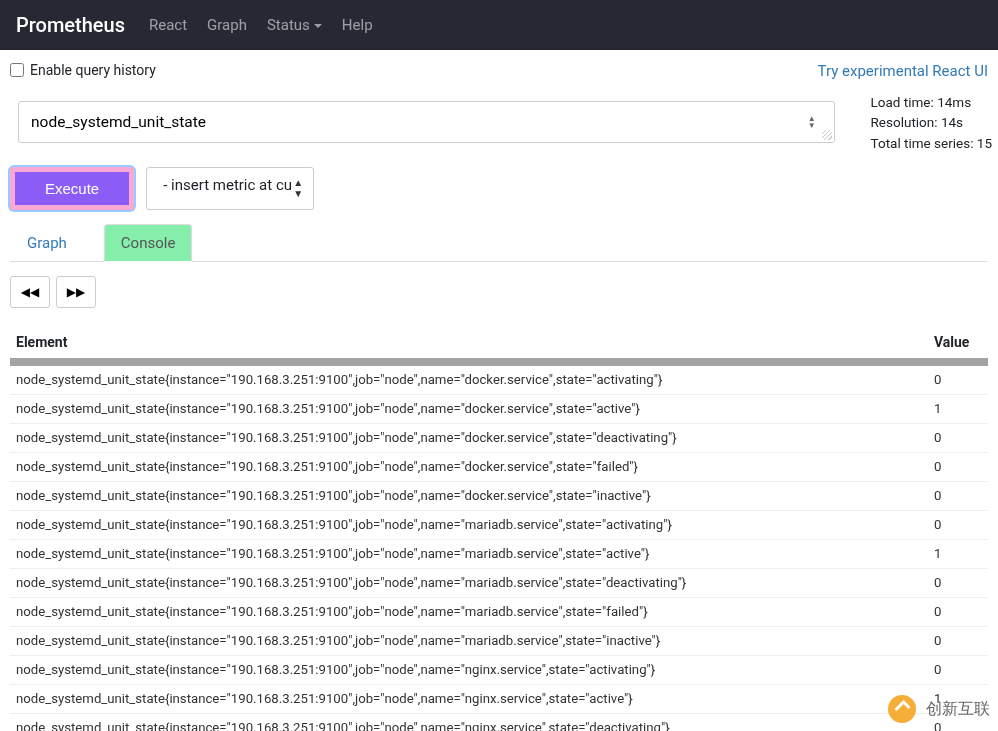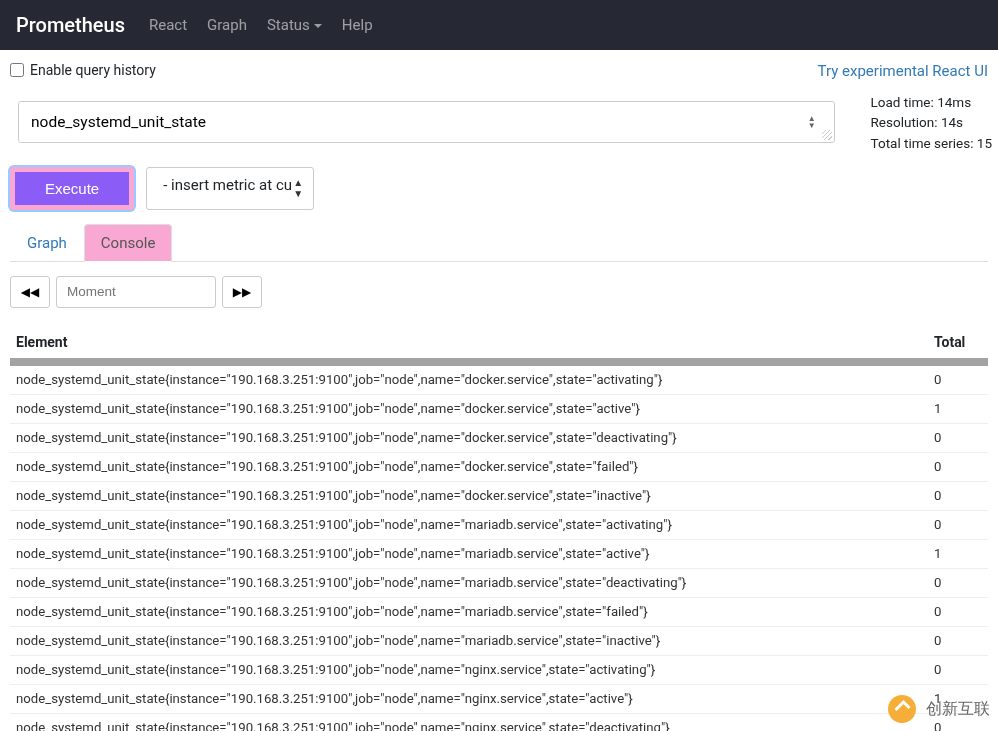--- a/index.html
+++ b/index.html
@@ -19,21 +19,21 @@
 .query-input { width: 100%; border: none; padding: 10px 28px 10px 12px; font-size: 15.5px; font-family: inherit; resize: both; outline: none; border-radius: 3px; height: 40px; }
 .spinner-icons { position: absolute; right: 18px; top: 50%; transform: translateY(-50%); display: flex; flex-direction: column; font-size: 8px; color: #666; line-height: 7px; }
 .resize-grip { position: absolute; right: 2px; bottom: 2px; width: 10px; height: 10px; background: repeating-linear-gradient(-45deg, transparent, transparent 2px, #ccc 2px, #ccc 3px); }
 .stats { font-size: 13.5px; color: #212529; line-height: 1.5; white-space: nowrap; margin-right: -4px; }
 .controls-row { display: flex; gap: 12px; margin-bottom: 14px; }
 .btn-execute { background: #8b5cf6; color: #fff; border: 5px solid #f9a8d4; padding: 8px 30px; font-size: 15px; border-radius: 4px; cursor: pointer; box-shadow: 0 0 0 2px rgba(0,123,255,0.4); }
 .metric-select { border: 1px solid #ccc; border-radius: 3px; padding: 8px 28px 8px 16px; font-size: 15px; background: #fff; width: 168px; position: relative; overflow: hidden; white-space: nowrap; }
 .select-caret { position: absolute; right: 10px; top: 50%; transform: translateY(-50%); font-size: 10px; color: #333; }
 .tabs { display: flex; border-bottom: 1px solid #ddd; margin-bottom: 10px; }
 .tab { padding: 9px 16px; font-size: 15px; cursor: pointer; border: 1px solid transparent; border-radius: 4px 4px 0 0; margin-bottom: -1px; color: #337ab7; }
-.tab.active { color: #555; background: #f9a8d4; border-color: #ddd #ddd #fff; }
+.tab.active { color: #555; background: #86efac; border-color: #ddd #ddd #fff; margin-left: 20px; }
 .moment-row { display: flex; gap: 6px; align-items: center; margin-bottom: 14px; padding: 4px 0; }
 .nav-btn { border: 1px solid #ccc; background: #fff; width: 40px; height: 32px; border-radius: 3px; cursor: pointer; display: flex; align-items: center; justify-content: center; font-size: 12px; }
 .moment-input { border: 1px solid #ccc; border-radius: 3px; padding: 7px 10px; font-size: 13.5px; width: 160px; height: 32px; }
 .results-table { width: 100%; border-collapse: collapse; }
 .results-table th { text-align: left; font-weight: 700; padding: 8px 6px; border-bottom: 8px solid #a3a3a3; font-size: 14px; }
 .results-table th.val-col { width: 60px; }
 .results-table td { padding: 6.5px 6px; border-bottom: 1px solid #eee; font-size: 13.2px; color: #333; }
 .watermark { position: fixed; right: 8px; bottom: 8px; display: flex; align-items: center; gap: 10px; opacity: 0.9; }
 .watermark-icon { width: 28px; height: 28px; background: #f5a623; border-radius: 50%; position: relative; }
 .watermark-icon::before { content: ""; position: absolute; left: 6px; top: 10px; width: 10px; height: 3px; background: #fff; transform: rotate(-45deg); }
@@ -85,31 +85,30 @@
 
   <div class="tabs">
     <div class="tab">Graph</div>
     <div class="tab active">Console</div>
   </div>
 
   <div class="moment-row">
     <button class="nav-btn">
         <span>◀◀</span>
       </button>
-    <input class="moment-input" placeholder="Moment" style="">
     <button class="nav-btn">
         <span>▶▶</span>
       </button>
   </div>
 
   <table class="results-table">
     <thead>
       <tr>
         <th>Element</th>
-        <th class="val-col">Total</th>
+        <th class="val-col">Value</th>
       </tr>
     </thead>
     <tbody id="results-body">
         <tr>
           <td>node_systemd_unit_state{instance="190.168.3.251:9100",job="node",name="docker.service",state="activating"}</td>
           <td>0</td>
         </tr>
         <tr>
           <td>node_systemd_unit_state{instance="190.168.3.251:9100",job="node",name="docker.service",state="active"}</td>
           <td>1</td>

